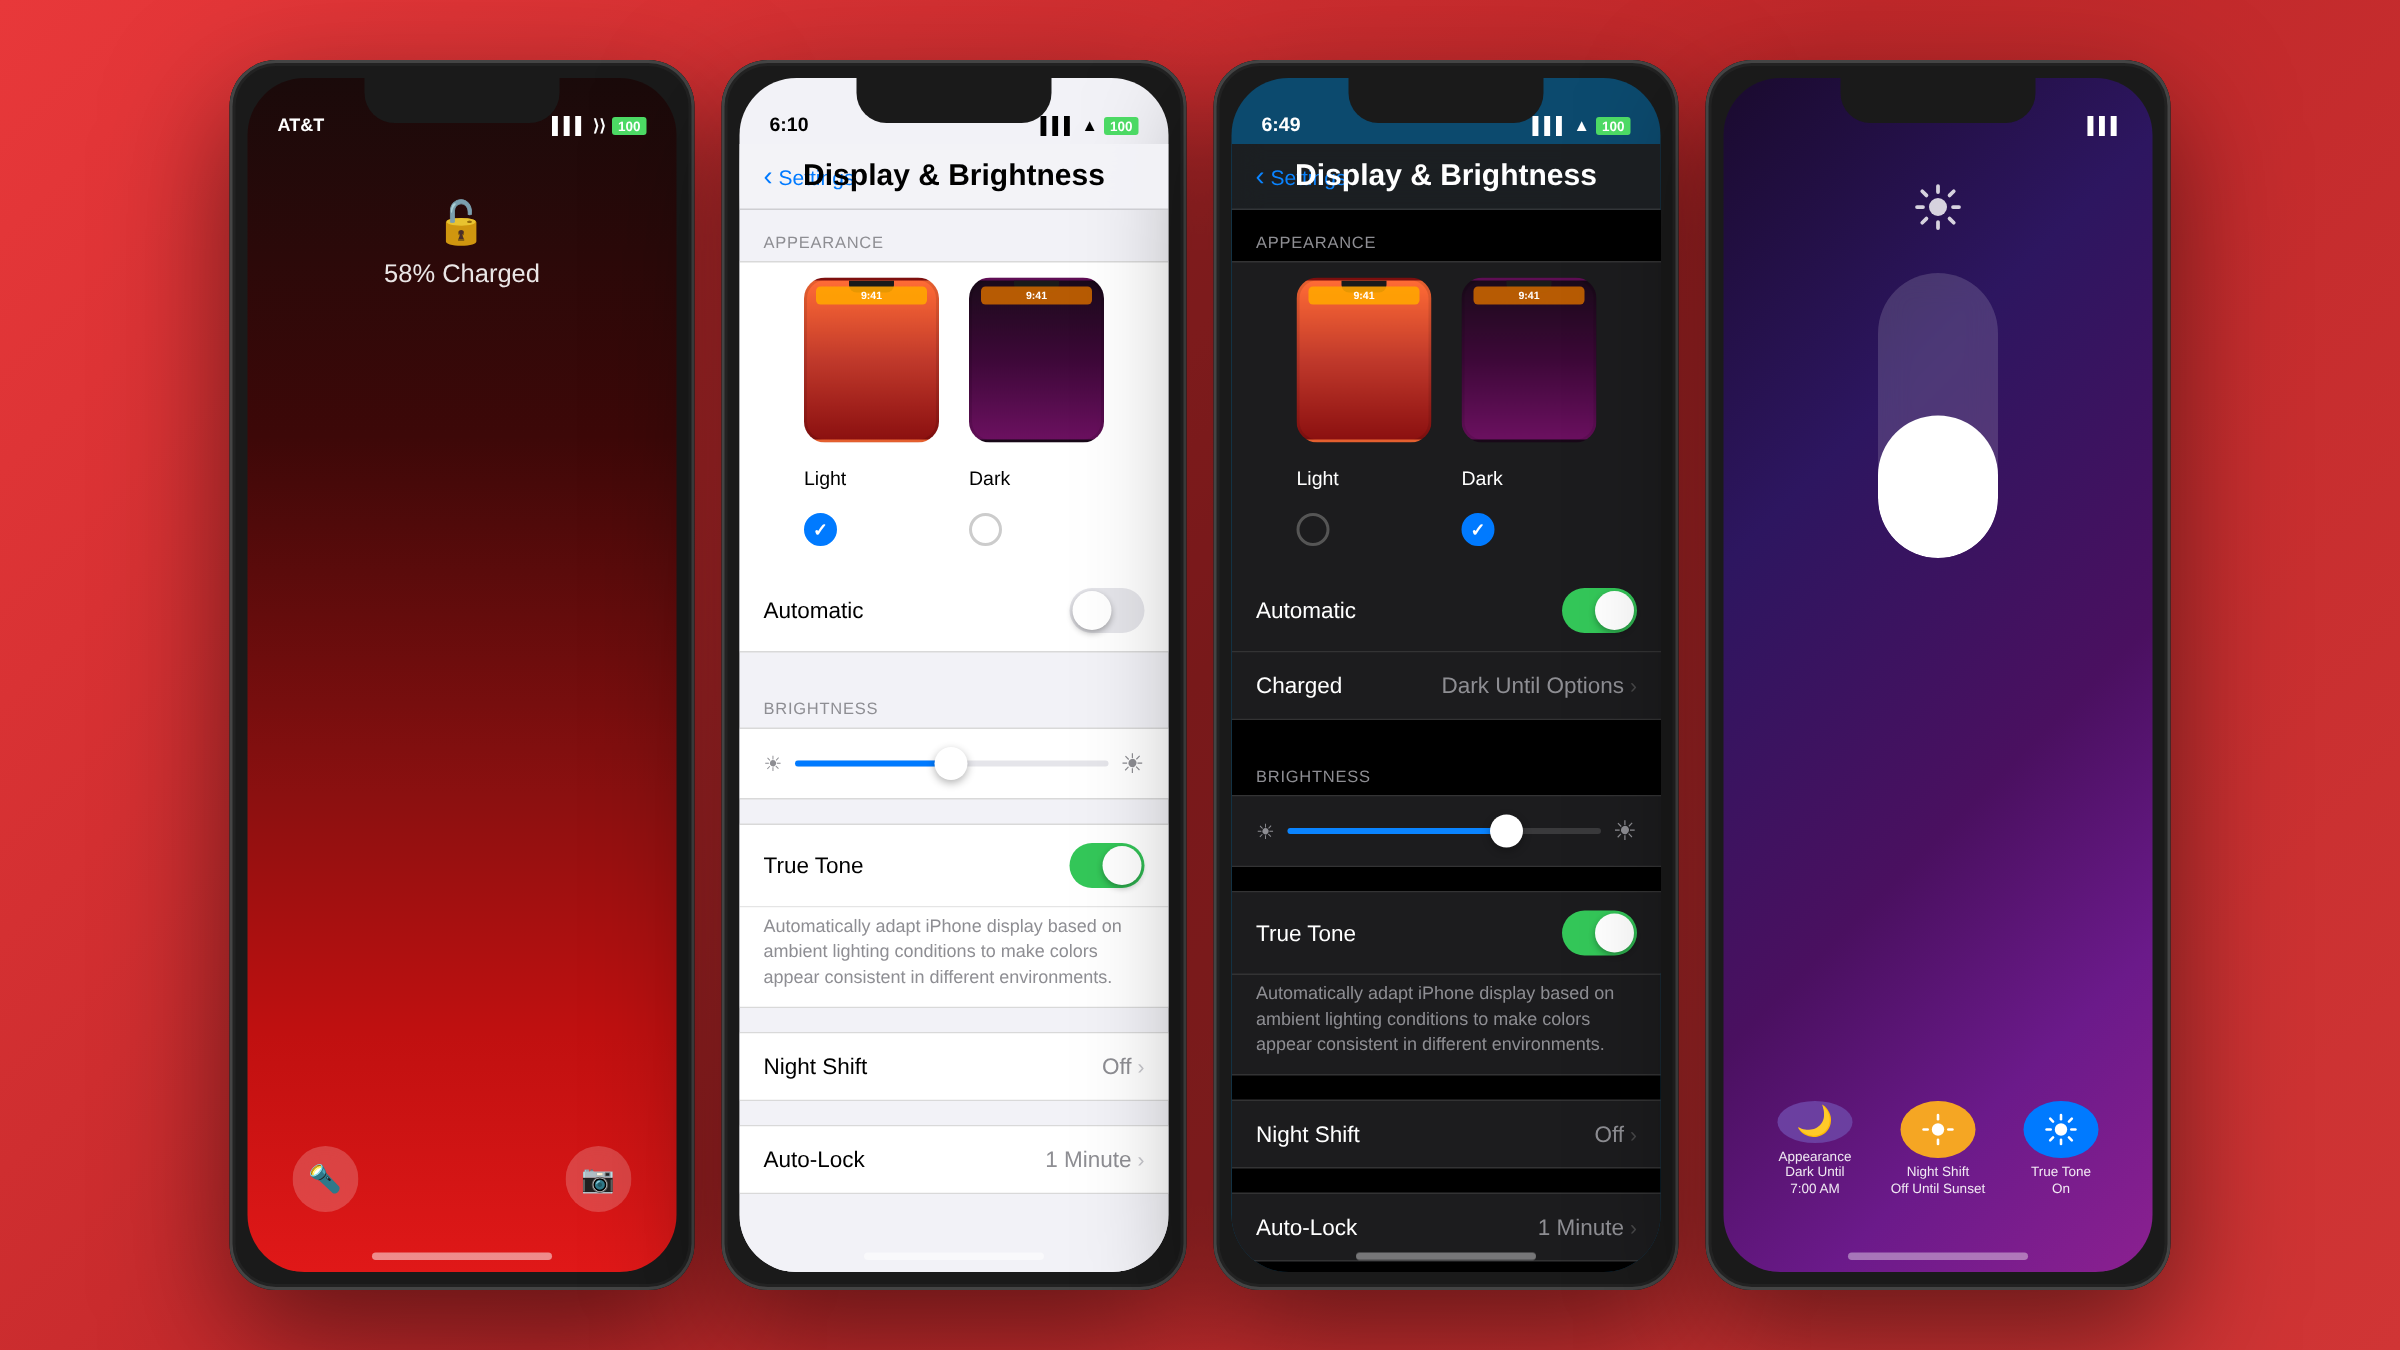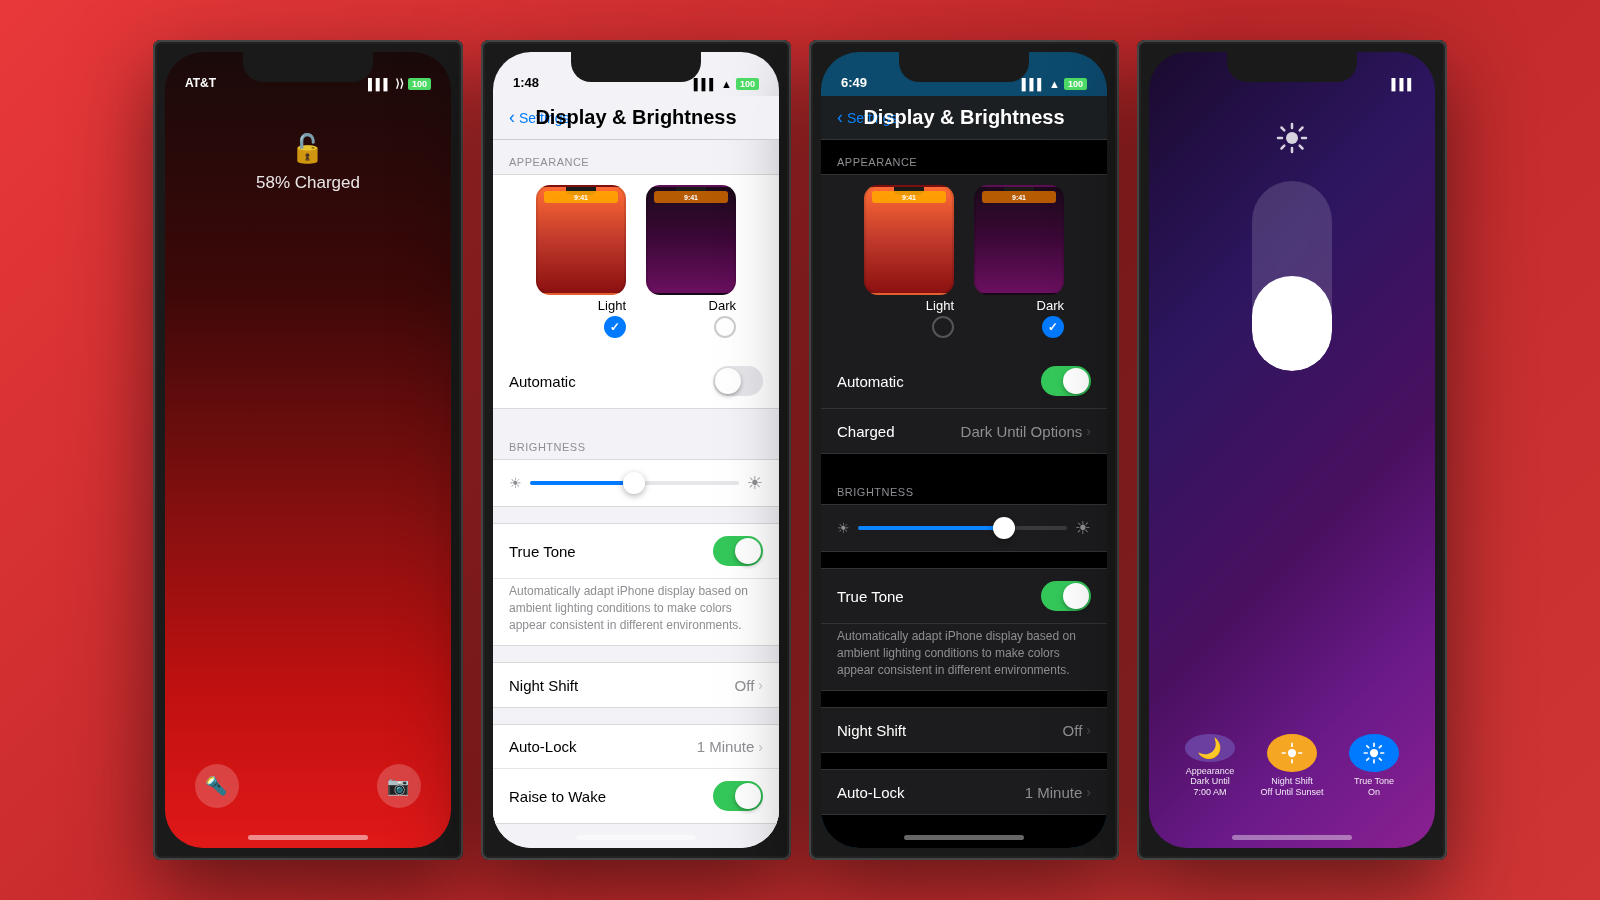--- a/index.html
+++ b/index.html
@@ -13,21 +13,21 @@
       gap: 18px;
       font-family: -apple-system, BlinkMacSystemFont, 'SF Pro Display', 'Helvetica Neue', sans-serif;
       overflow: hidden;
     }
 
     
     .phone-frame {
       width: 310px;
       height: 820px;
       background: #1a1a1a;
-      border-radius: 8px;
+      border-radius: 31px;
       position: relative;
       box-shadow: 0 30px 80px rgba(0,0,0,0.5), inset 0 0 0 2px #444, inset 0 0 0 4px #222;
       overflow: hidden;
       flex-shrink: 0;
     }
 
     .phone-screen {
       position: absolute;
       top: 12px; left: 12px; right: 12px; bottom: 12px;
       border-radius: 38px;
@@ -186,22 +186,22 @@
     .appearance-options {
       display: flex;
       justify-content: center;
       gap: 20px;
       padding: 10px 16px 16px;
     }
 
     .appearance-option {
       display: flex;
       flex-direction: column;
-      align-items: flex-end;
-      gap: 3px;
+      align-items: flex-start;
+      gap: 16px;
     }
 
     .appearance-preview {
       width: 90px;
       height: 110px;
       border-radius: 14px;
       overflow: hidden;
       border: 2px solid rgba(0,0,0,0.1);
       position: relative;
     }
@@ -528,21 +528,21 @@
 
     <div class="home-indicator"></div>
   </div>
 </div>
 
 <div class="phone-frame phone2">
   <div class="phone-screen">
     <div class="notch" style="background:#1a1a1a;"></div>
 
     <div class="status-bar" style="color:#000;">
-      <span style="font-size:13px;font-weight:700;">1:48</span>
+      <span style="font-size:13px;font-weight:700;">6:10</span>
       <div class="status-icons">
         <span style="font-size:11px;">▌▌▌</span>
         <span style="font-size:11px;">▲</span>
         <span style="background:#4cd964;color:white;padding:1px 4px;border-radius:2px;font-size:9px;">100</span>
       </div>
     </div>
 
     <div class="settings-screen">
 
       <div class="nav-bar">
@@ -610,24 +610,20 @@
             <span class="list-row-value">Off</span>
             <span class="list-row-chevron">›</span>
           </div>
         </div>
 
         <div class="list-section">
           <div class="list-row">
             <span class="list-row-label">Auto-Lock</span>
             <span class="list-row-value">1 Minute</span>
             <span class="list-row-chevron">›</span>
-          </div>
-          <div class="list-row">
-            <span class="list-row-label">Raise to Wake</span>
-            <div class="toggle toggle-on"></div>
           </div>
         </div>
 
       </div>
     </div>
     <div class="home-indicator"></div>
   </div>
 </div>
 
 <div class="phone-frame phone3">

